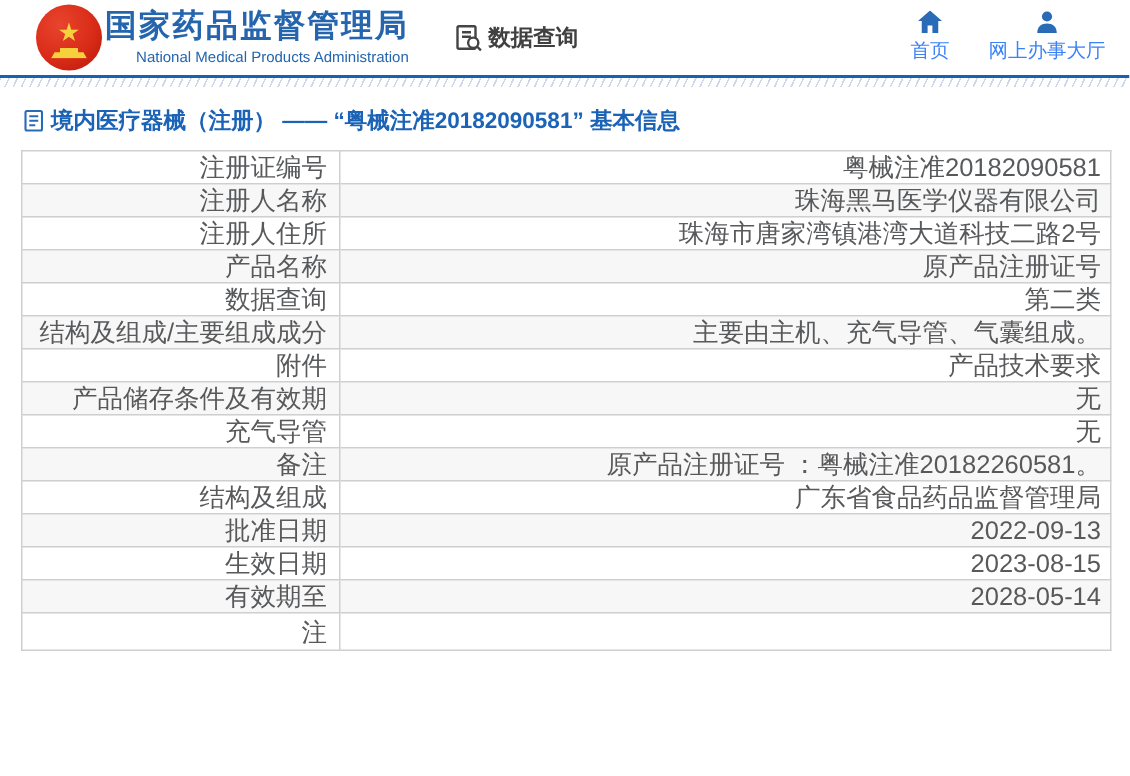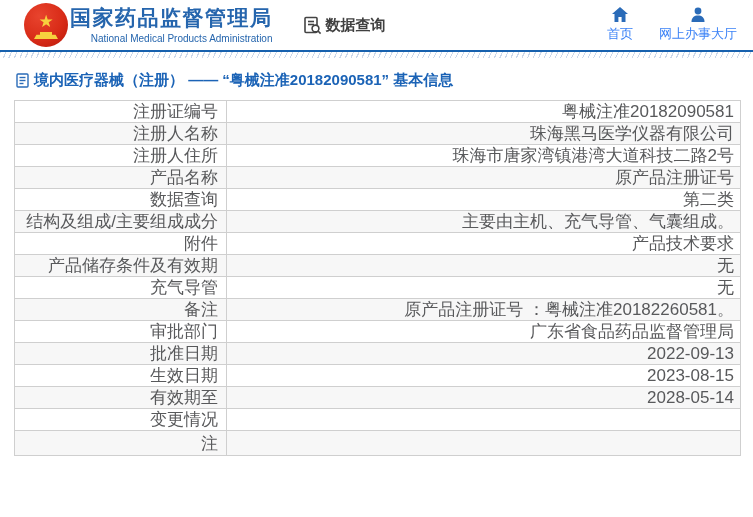--- a/index.html
+++ b/index.html
@@ -139,37 +139,33 @@
       </tr>
       <tr class="row-normal">
         <td class="label-cell">充气导管</td>
         <td class="value-cell">无</td>
       </tr>
       <tr class="row-normal">
         <td class="label-cell">备注</td>
         <td class="value-cell">原产品注册证号 ：粤械注准20182260581。</td>
       </tr>
       <tr class="row-normal">
-        <td class="label-cell">审批部门</td>
+        <td class="label-cell">结构及组成</td>
         <td class="value-cell">广东省食品药品监督管理局</td>
       </tr>
       <tr class="row-normal">
         <td class="label-cell">批准日期</td>
         <td class="value-cell">2022-09-13</td>
       </tr>
       <tr class="row-normal">
         <td class="label-cell">生效日期</td>
         <td class="value-cell">2023-08-15</td>
       </tr>
       <tr class="row-normal">
         <td class="label-cell">有效期至</td>
         <td class="value-cell">2028-05-14</td>
       </tr>
-      <tr class="row-normal">
-        <td class="label-cell">变更情况</td>
-        <td class="value-cell"></td>
-      </tr>
       <tr class="row-last">
         <td class="label-cell">注</td>
         <td class="value-cell"></td>
       </tr>
     </tbody>
 </table>
 
 </body></html>

